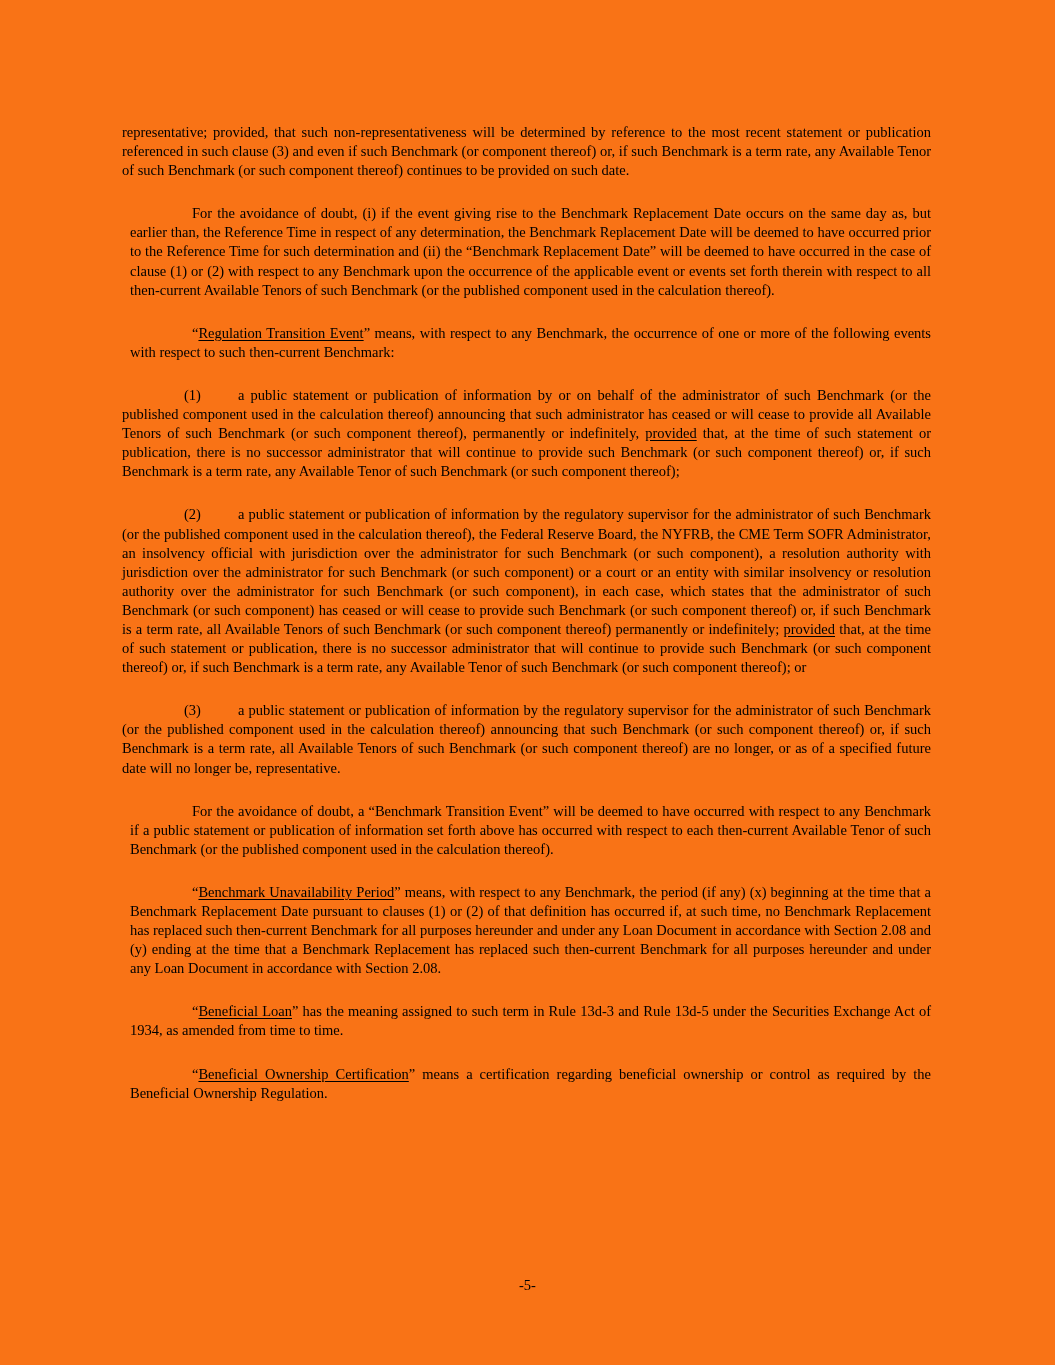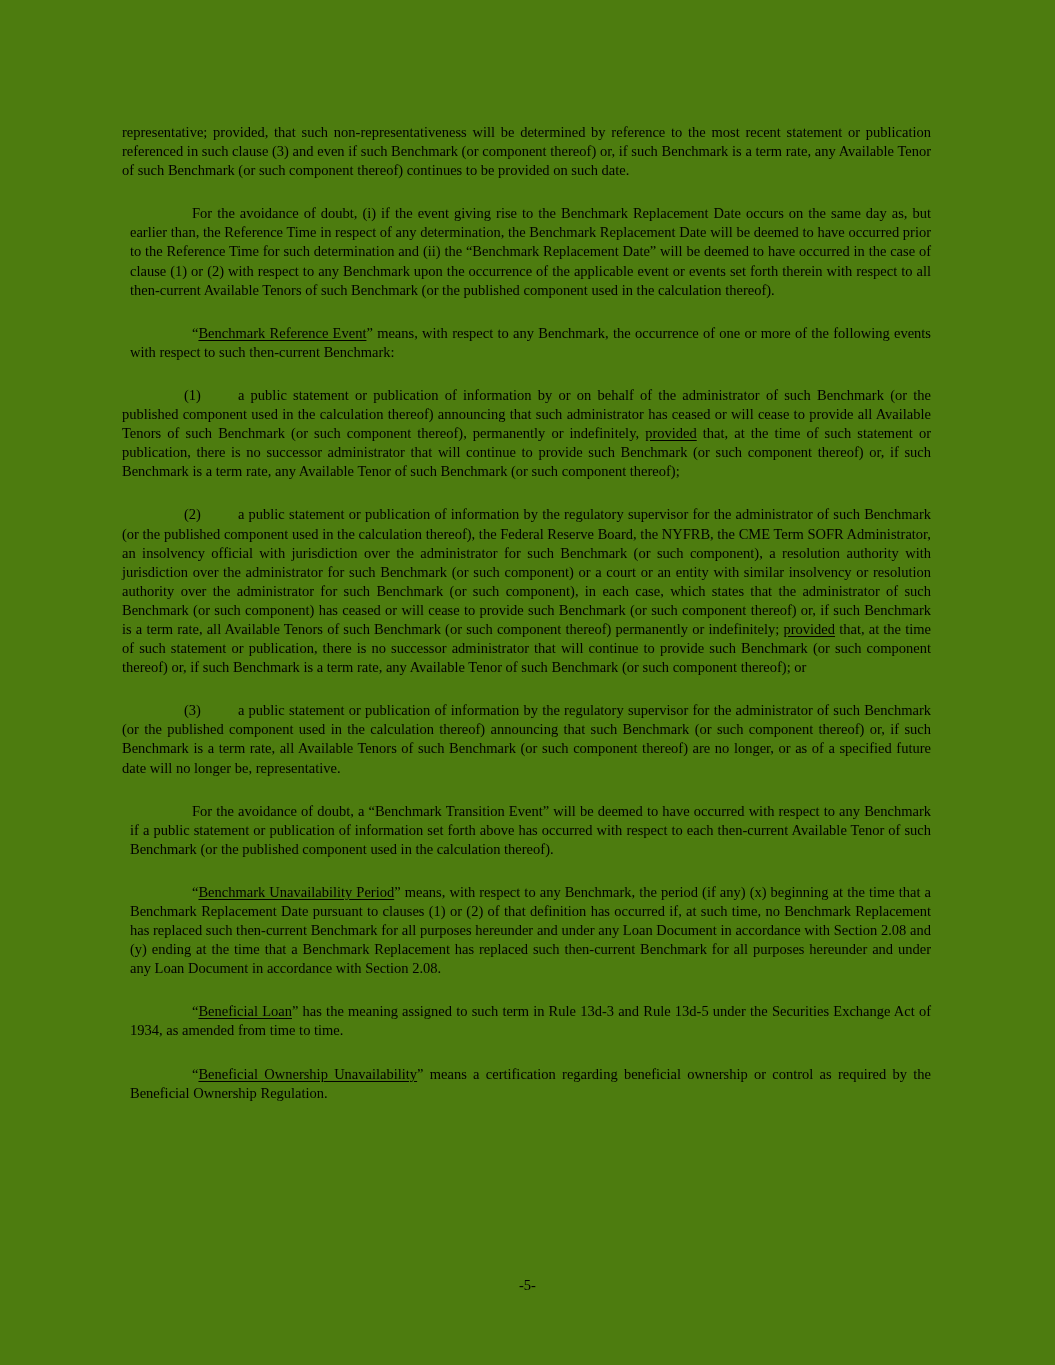--- a/index.html
+++ b/index.html
@@ -5,21 +5,21 @@
   html, body {
     margin: 0;
     padding: 0;
     background: #e8e8e8;
   }
   .page {
     position: relative;
     width: 1055px;
     height: 1365px;
     margin: 0 auto;
-    background: #4d7c0f;
+    background: #f97316;
     color: #000000;
     font-family: "Liberation Serif", "DejaVu Serif", serif;
     font-size: 14.5px;
     line-height: 19.1px;
     overflow: hidden;
   }
   .doc-body {
     position: absolute;
     left: 122px;
     top: 123px;
@@ -49,25 +49,25 @@
     font-size: 14.5px;
   }
 </style>
 </head>
 <body>
 
 <div class="page">
   <main class="doc-body" id="doc-body">
       <p class="plain"><span class="">representative; provided, that such non-representativeness will be determined by reference to the most recent statement or publication referenced in such clause (3) and even if such Benchmark (or component thereof) or, if such Benchmark is a term rate, any Available Tenor of such Benchmark (or such component thereof) continues to be provided on such date.</span></p>
       <p class="indent"><span class="">For the avoidance of doubt, (i) if the event giving rise to the Benchmark Replacement Date occurs on the same day as, but earlier than, the Reference Time in respect of any determination, the Benchmark Replacement Date will be deemed to have occurred prior to the Reference Time for such determination and (ii) the “Benchmark Replacement Date” will be deemed to have occurred in the case of clause (1) or (2) with respect to any Benchmark upon the occurrence of the applicable event or events set forth therein with respect to all then-current Available Tenors of such Benchmark (or the published component used in the calculation thereof).</span></p>
-      <p class="indent"><span class="">“</span><span class="u">Benchmark Reference Event</span><span class="">” means, with respect to any Benchmark, the occurrence of one or more of the following events with respect to such then-current Benchmark:</span></p>
+      <p class="indent"><span class="">“</span><span class="u">Regulation Transition Event</span><span class="">” means, with respect to any Benchmark, the occurrence of one or more of the following events with respect to such then-current Benchmark:</span></p>
       <p class="numbered"><span class="num">(1)</span><span class="tab"></span><span class="">a public statement or publication of information by or on behalf of the administrator of such Benchmark (or the published component used in the calculation thereof) announcing that such administrator has ceased or will cease to provide all Available Tenors of such Benchmark (or such component thereof), permanently or indefinitely, </span><span class="u">provided</span><span class=""> that, at the time of such statement or publication, there is no successor administrator that will continue to provide such Benchmark (or such component thereof) or, if such Benchmark is a term rate, any Available Tenor of such Benchmark (or such component thereof);</span></p>
       <p class="numbered"><span class="num">(2)</span><span class="tab"></span><span class="">a public statement or publication of information by the regulatory supervisor for the administrator of such Benchmark (or the published component used in the calculation thereof), the Federal Reserve Board, the NYFRB, the CME Term SOFR Administrator, an insolvency official with jurisdiction over the administrator for such Benchmark (or such component), a resolution authority with jurisdiction over the administrator for such Benchmark (or such component) or a court or an entity with similar insolvency or resolution authority over the administrator for such Benchmark (or such component), in each case, which states that the administrator of such Benchmark (or such component) has ceased or will cease to provide such Benchmark (or such component thereof) or, if such Benchmark is a term rate, all Available Tenors of such Benchmark (or such component thereof) permanently or indefinitely; </span><span class="u">provided</span><span class=""> that, at the time of such statement or publication, there is no successor administrator that will continue to provide such Benchmark (or such component thereof) or, if such Benchmark is a term rate, any Available Tenor of such Benchmark (or such component thereof); or</span></p>
       <p class="numbered"><span class="num">(3)</span><span class="tab"></span><span class="">a public statement or publication of information by the regulatory supervisor for the administrator of such Benchmark (or the published component used in the calculation thereof) announcing that such Benchmark (or such component thereof) or, if such Benchmark is a term rate, all Available Tenors of such Benchmark (or such component thereof) are no longer, or as of a specified future date will no longer be, representative.</span></p>
       <p class="indent"><span class="">For the avoidance of doubt, a “Benchmark Transition Event” will be deemed to have occurred with respect to any Benchmark if a public statement or publication of information set forth above has occurred with respect to each then-current Available Tenor of such Benchmark (or the published component used in the calculation thereof).</span></p>
       <p class="indent"><span class="">“</span><span class="u">Benchmark Unavailability Period</span><span class="">” means, with respect to any Benchmark, the period (if any) (x) beginning at the time that a Benchmark Replacement Date pursuant to clauses (1) or (2) of that definition has occurred if, at such time, no Benchmark Replacement has replaced such then-current Benchmark for all purposes hereunder and under any Loan Document in accordance with Section 2.08 and (y) ending at the time that a Benchmark Replacement has replaced such then-current Benchmark for all purposes hereunder and under any Loan Document in accordance with Section 2.08.</span></p>
       <p class="indent"><span class="">“</span><span class="u">Beneficial Loan</span><span class="">” has the meaning assigned to such term in Rule 13d-3 and Rule 13d-5 under the Securities Exchange Act of 1934, as amended from time to time.</span></p>
-      <p class="indent"><span class="">“</span><span class="u">Beneficial Ownership Unavailability</span><span class="">” means a certification regarding beneficial ownership or control as required by the Beneficial Ownership Regulation.</span></p>
+      <p class="indent"><span class="">“</span><span class="u">Beneficial Ownership Certification</span><span class="">” means a certification regarding beneficial ownership or control as required by the Beneficial Ownership Regulation.</span></p>
     </main>
   <footer class="footer">
     <span>-5-</span>
   </footer>
 </div>
 
 </body></html>

